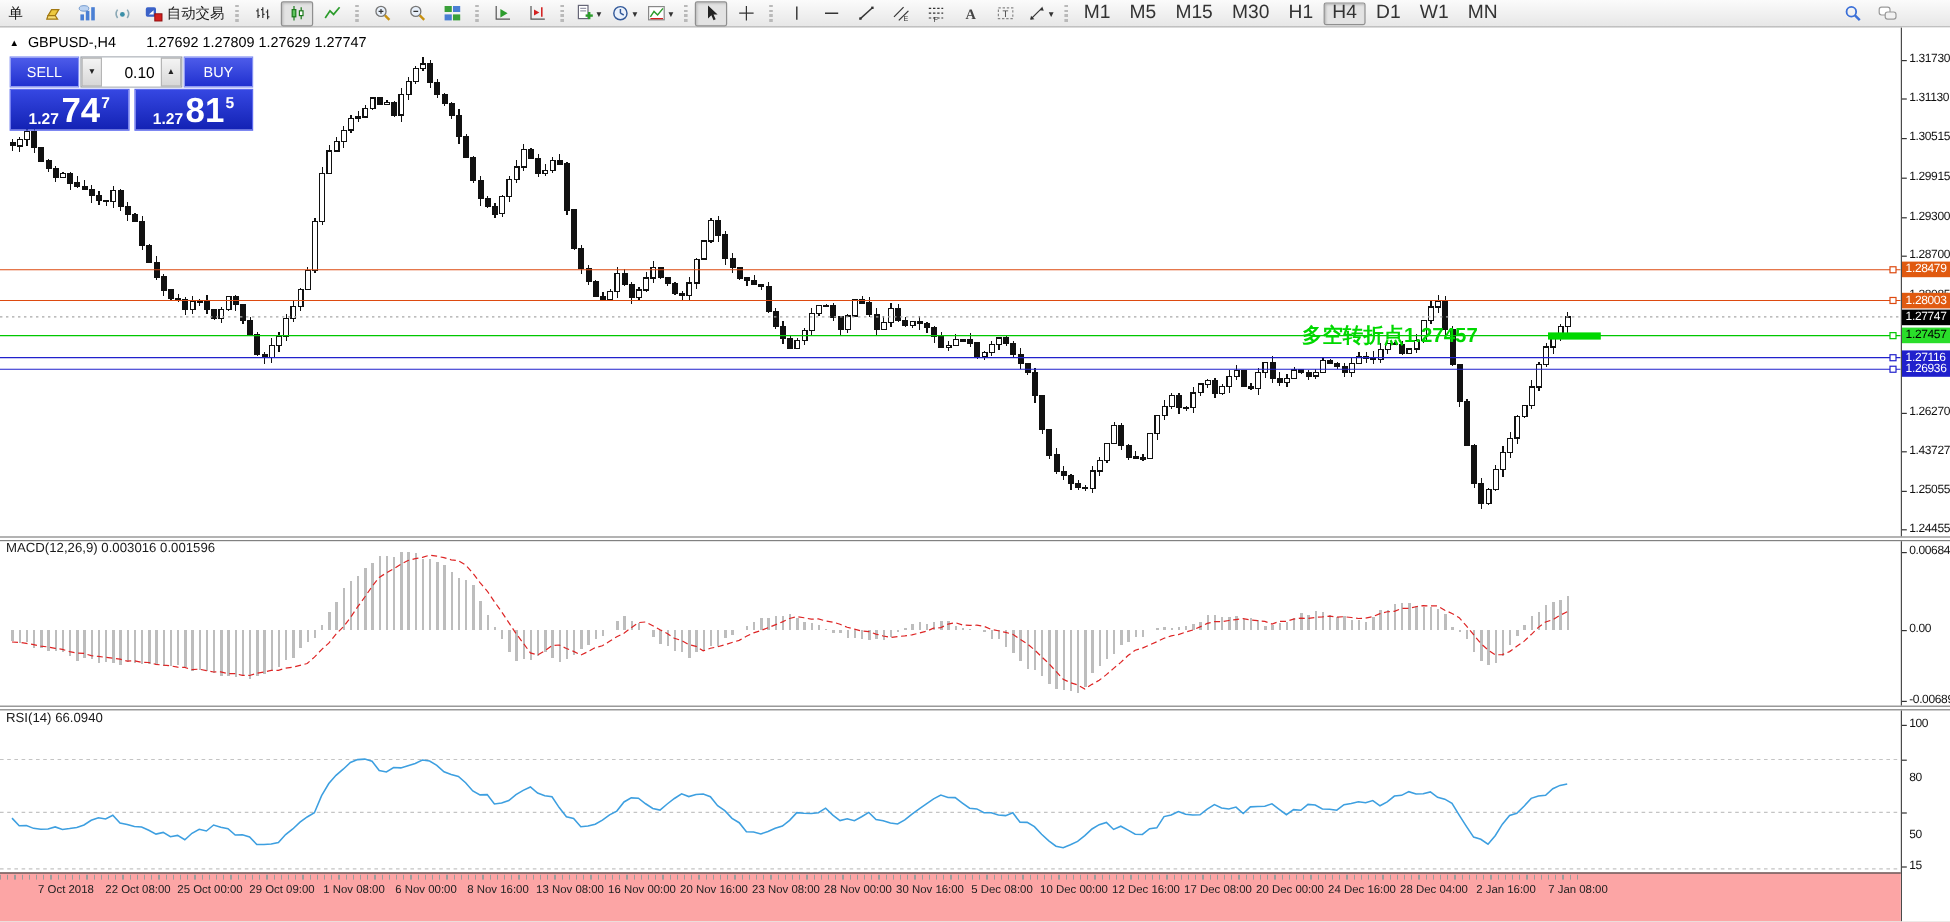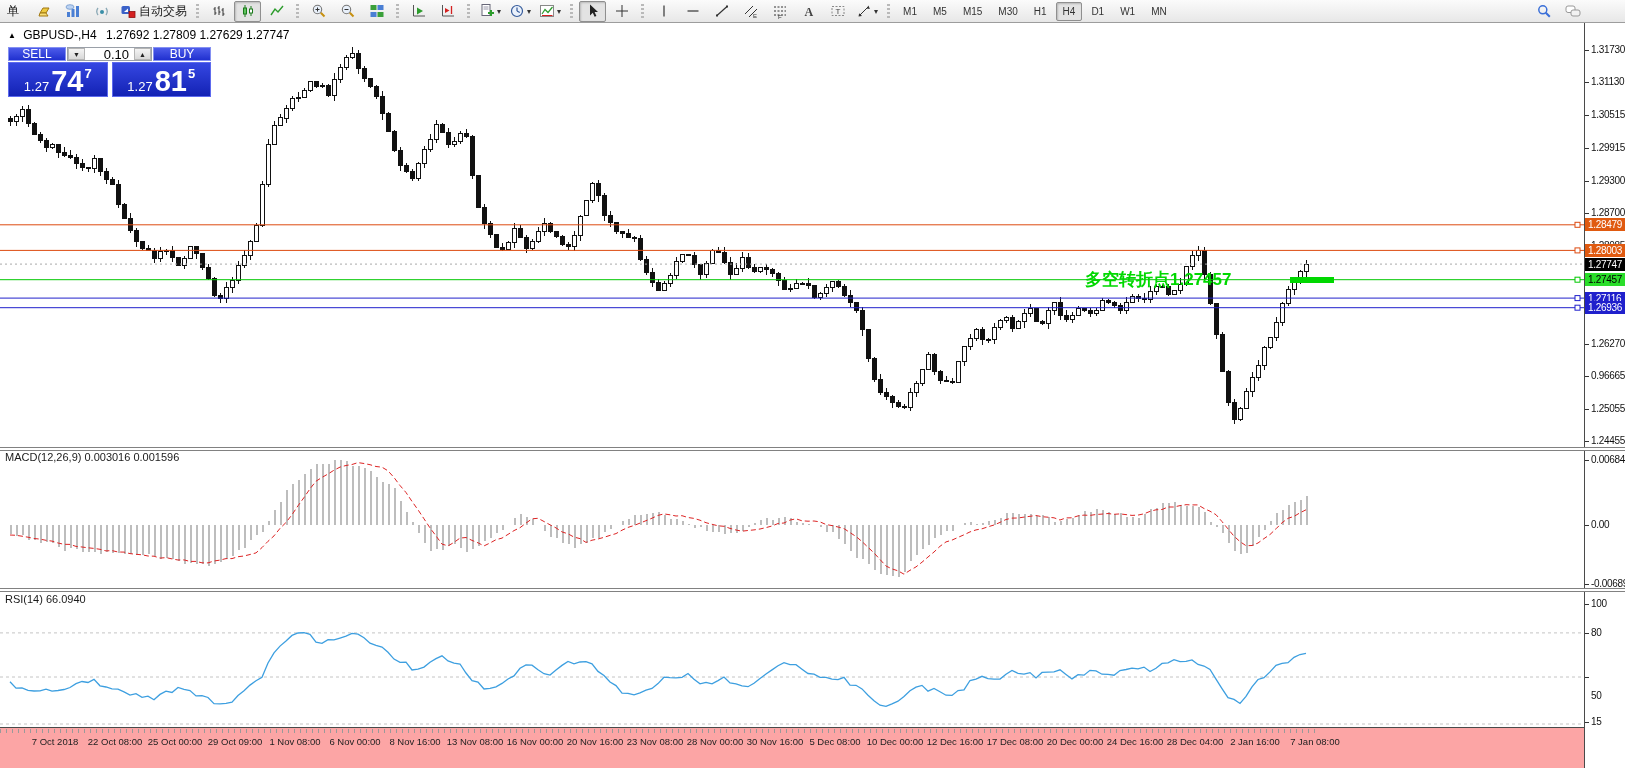--- a/index.html
+++ b/index.html
@@ -11,48 +11,48 @@
            background:linear-gradient(#fbfbfb,#e7e7e7);
            border-bottom:1px solid #9d9d9d;display:flex;align-items:center;box-sizing:border-box;}
   .grip{width:3px;height:15px;margin:0 5px;flex:none;
         background:repeating-linear-gradient(180deg,#b9b9b9 0 2px,transparent 2px 4px);}
   .tb-btn{height:19px;min-width:21px;padding:0 2px;margin:0 1px;display:flex;align-items:center;
           justify-content:center;border:1px solid transparent;border-radius:2px;flex:none;cursor:default;}
   .tb-btn.active{border:1px solid #8f8f8f;background:#e3e3e3;box-shadow:inset 1px 1px 2px rgba(0,0,0,.18);}
   .tb-btn svg{width:16px;height:16px;display:block;}
   .tb-text{font-size:12px;color:#1a1a1a;margin-left:3px;white-space:nowrap;}
   .caret{font-size:8px;color:#333;margin-left:2px;}
-  .tf-btn{height:17px;padding:0 6px;margin:0 1px;font-size:10px;color:#333;display:flex;
+  .tf-btn{height:17px;padding:0 6px;margin:0 1px;font-size:16px;color:#333;display:flex;
           align-items:center;border:1px solid transparent;border-radius:2px;flex:none;}
   .tf-btn.active{background:#e3e3e3;border:1px solid #8f8f8f;box-shadow:inset 1px 1px 2px rgba(0,0,0,.2);}
   .tb-right{margin-left:auto;margin-right:38px;display:flex;align-items:center;}
   .cut-label{font-size:12px;color:#111;margin-left:-3px;}
 
   
   .chart{position:absolute;top:23px;left:0;width:1625px;height:745px;background:#fff;}
   #plot{position:absolute;top:0;left:0;}
 
   .chart-title{position:absolute;left:8px;top:5px;font-size:12px;color:#000;z-index:6;white-space:nowrap;}
   .chart-title .tri{font-size:8px;margin-right:4px;vertical-align:1px;}
 
   
   .trade-panel{position:absolute;left:8px;top:24px;width:203px;z-index:7;}
-  .tp-row1{display:flex;height:14px;}
+  .tp-row1{display:flex;height:26px;}
   .btn-trade{width:58px;flex:none;background:linear-gradient(#4d5cea,#2030cf);color:#fff;font-size:12px;
              display:flex;align-items:center;justify-content:center;border:1px solid #8490f2;
              box-sizing:border-box;cursor:pointer;}
   .vol-box{flex:1;display:flex;border:1px solid #9aa0a8;background:#fff;box-sizing:border-box;margin:0 1px;}
   .vol-step{width:15px;flex:none;background:linear-gradient(#f4f4f4,#d8d8d8);border:1px solid #b5b5b5;
             font-size:7px;color:#222;display:flex;align-items:center;justify-content:center;cursor:pointer;}
   .vol-input{flex:1;border:none;outline:none;font-size:13px;text-align:right;padding:0 5px 0 0;width:40px;
              font-family:"Liberation Sans",sans-serif;color:#000;}
   .tp-row2{display:flex;margin-top:1px;height:35px;gap:4px;}
   .price-box{flex:1;background:linear-gradient(#3547e2,#1322b4);border:1px solid #5d6aee;box-sizing:border-box;
              color:#fff;display:flex;align-items:flex-end;justify-content:center;padding-bottom:3px;cursor:pointer;}
-  .pb-small{font-size:13px;font-weight:normal;margin-right:2px;line-height:1;}
+  .pb-small{font-size:13px;font-weight:bold;margin-right:2px;line-height:1;}
   .pb-big{font-size:29px;font-weight:bold;line-height:0.8;}
   .pb-sup{font-size:13px;font-weight:bold;line-height:1;margin-left:1px;transform:translateY(-13px);}
 
   .ind-label{position:absolute;left:5px;font-size:11px;color:#1a1a1a;z-index:6;white-space:nowrap;}
 
   .annotation{position:absolute;font-weight:bold;font-size:17px;z-index:5;white-space:nowrap;}
 
   
   .sep{position:absolute;left:0;width:1625px;height:2px;background:#fff;
        border-top:1px solid #818181;border-bottom:1px solid #818181;z-index:8;}
@@ -1031,21 +1031,21 @@
           <line x1="0" y1="609.9" x2="1584" y2="609.9" stroke="#c4c4c4" stroke-width="1" stroke-dasharray="3,3"></line>
           <line x1="0" y1="654.0" x2="1584" y2="654.0" stroke="#c4c4c4" stroke-width="1" stroke-dasharray="3,3"></line>
           <line x1="0" y1="701.0" x2="1584" y2="701.0" stroke="#c4c4c4" stroke-width="1" stroke-dasharray="3,3"></line>
           <polyline points="10,658.8 16,665.1 22,664.9 28,667.3 34,668.0 40,667.8 46,666.1 52,668.2 58,667.5 64,666.5 70,664.5 76,660.6 82,658.5 88,659.5 94,656.4 100,662.8 106,664.0 112,665.8 118,666.2 124,668.9 130,672.1 136,670.7 142,674.3 148,673.2 154,676.8 160,671.4 166,668.1 172,669.5 178,664.5 184,666.4 190,667.6 196,672.9 202,672.7 208,674.5 214,680.7 220,680.8 226,680.3 232,679.1 238,672.5 244,667.8 250,662.1 256,657.8 262,654.3 268,640.0 274,629.9 280,623.1 286,618.0 292,612.4 298,610.0 304,609.6 310,611.3 316,619.1 322,620.3 328,616.6 334,616.9 340,615.1 346,613.2 352,610.4 358,611.2 364,614.8 370,620.2 376,622.4 382,624.1 388,629.3 394,636.1 400,639.4 406,639.2 412,647.0 418,646.2 424,644.1 430,639.2 436,635.6 442,632.8 448,637.9 454,640.1 460,641.0 466,650.0 472,657.7 478,659.0 484,666.0 490,665.3 496,663.9 502,660.4 508,656.0 514,652.9 520,645.3 526,641.9 532,642.2 538,646.8 544,650.7 550,652.1 556,647.0 562,642.4 568,638.5 574,640.8 580,639.0 586,638.7 592,640.9 598,648.4 604,652.5 610,659.0 616,662.6 622,670.2 628,670.3 634,671.9 640,669.9 646,667.2 652,665.4 658,660.6 664,654.2 670,654.7 676,654.9 682,654.3 688,650.5 694,656.3 700,660.8 706,659.3 712,660.9 718,657.6 724,654.0 730,660.0 736,660.9 742,662.9 748,663.7 754,660.3 760,655.4 766,651.0 772,646.9 778,642.7 784,639.6 790,641.6 796,641.7 802,646.2 808,650.5 814,651.1 820,654.3 826,654.3 832,656.1 838,656.7 844,654.3 850,662.2 856,662.3 862,665.9 868,672.2 874,677.7 880,682.2 886,683.4 892,680.9 898,678.2 904,673.4 910,667.8 916,664.2 922,662.4 928,668.2 934,665.5 940,668.8 946,672.2 952,672.4 958,667.6 964,666.9 970,657.5 976,656.1 982,653.3 988,655.6 994,656.1 1000,656.0 1006,651.2 1012,647.5 1018,650.3 1024,651.2 1030,649.6 1036,654.9 1042,649.4 1048,649.1 1054,648.8 1060,646.8 1066,651.4 1072,655.9 1078,651.7 1084,652.2 1090,647.3 1096,647.9 1102,651.2 1108,651.3 1114,652.2 1120,647.6 1126,646.5 1132,645.2 1138,645.9 1144,644.1 1150,648.5 1156,645.3 1162,640.4 1168,639.8 1174,636.7 1180,638.7 1186,638.4 1192,636.9 1198,641.4 1204,643.0 1210,646.5 1216,656.2 1222,665.6 1228,674.6 1234,676.4 1240,680.5 1246,673.4 1252,663.8 1258,656.5 1264,654.7 1270,648.9 1276,642.3 1282,640.4 1288,639.7 1294,634.3 1300,631.5 1306,630.3" fill="none" stroke="#3d9fe0" stroke-width="1.3"></polyline>
         </g>
       </svg>
 
     <div class="chart-title">
       <span class="tri">▲</span>
       <span>GBPUSD-,H4</span>
-      <span style="margin-left:6px;">1.27692 1.27809 1.27629 1.27747</span>
+      <span style="margin-left:22px;">1.27692 1.27809 1.27629 1.27747</span>
     </div>
 
     <div class="trade-panel">
       <div class="tp-row1">
         <div class="btn-trade">SELL</div>
         <div class="vol-box">
           <div class="vol-step">▼</div>
           <input class="vol-input" readonly="" value="0.10" style="">
           <div class="vol-step">▲</div>
         </div>
@@ -1088,35 +1088,35 @@
         <div class="tick-label" style="top: 184px;">1.28700</div>
         <div class="tick-dash" style="top: 223px;"></div>
         <div class="tick-label" style="top: 217px;">1.28085</div>
         <div class="tick-dash" style="top: 256px;"></div>
         <div class="tick-label" style="top: 250px;">1.27470</div>
         <div class="tick-dash" style="top: 287px;"></div>
         <div class="tick-label" style="top: 281px;">1.26885</div>
         <div class="tick-dash" style="top: 321px;"></div>
         <div class="tick-label" style="top: 315px;">1.26270</div>
         <div class="tick-dash" style="top: 353px;"></div>
-        <div class="tick-label" style="top: 347px;">0.96665</div>
+        <div class="tick-label" style="top: 347px;">1.43727</div>
         <div class="tick-dash" style="top: 386px;"></div>
         <div class="tick-label" style="top: 380px;">1.25055</div>
         <div class="tick-dash" style="top: 418px;"></div>
         <div class="tick-label" style="top: 412px;">1.24455</div>
         <div class="tick-dash" style="top: 437px;"></div>
         <div class="tick-label" style="top: 431px;">0.006844</div>
         <div class="tick-dash" style="top: 502px;"></div>
         <div class="tick-label" style="top: 496px;">0.00</div>
         <div class="tick-dash" style="top: 561px;"></div>
         <div class="tick-label" style="top: 555px;">-0.00689</div>
         <div class="tick-dash" style="top: 581px;"></div>
         <div class="tick-label" style="top: 575px;">100</div>
         <div class="tick-dash" style="top: 610px;"></div>
-        <div class="tick-label" style="top: 604px;">80</div>
+        <div class="tick-label" style="top: 620px;">80</div>
         <div class="tick-dash" style="top: 654px;"></div>
         <div class="tick-label" style="top: 648px; margin-top: 19px;">50</div>
         <div class="tick-dash" style="top: 699px;"></div>
         <div class="tick-label" style="top: 693px;">15</div>
         <div class="badge" style="top: 195px; background: rgb(224, 90, 16); color: rgb(255, 255, 255);">1.28479</div>
         <div class="badge" style="top: 221px; background: rgb(224, 90, 16); color: rgb(255, 255, 255);">1.28003</div>
         <div class="badge" style="top: 250px; background: rgb(42, 222, 42); color: rgb(0, 0, 0);">1.27457</div>
         <div class="badge" style="top: 269px; background: rgb(32, 32, 204); color: rgb(255, 255, 255);">1.27116</div>
         <div class="badge" style="top: 278px; background: rgb(32, 32, 204); color: rgb(255, 255, 255);">1.26936</div>
         <div class="badge" style="top: 235px; background: rgb(0, 0, 0); color: rgb(255, 255, 255);">1.27747</div>

